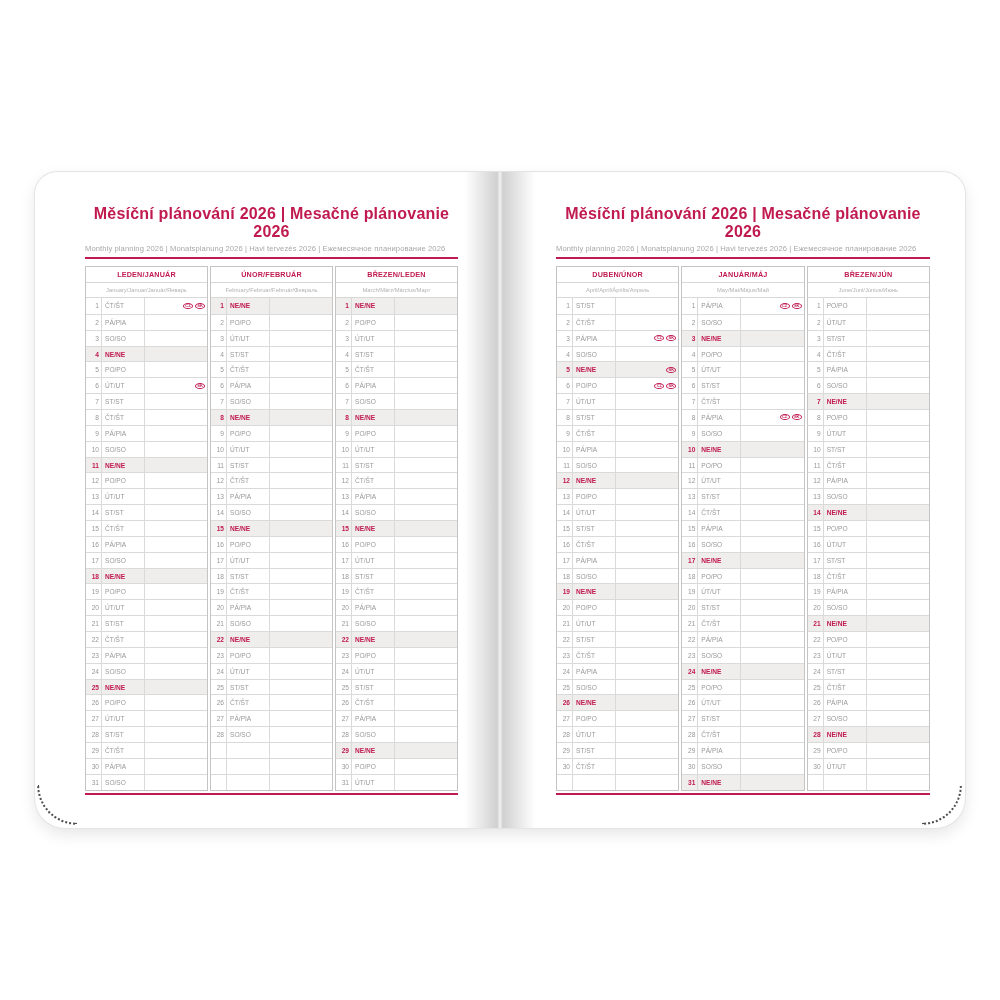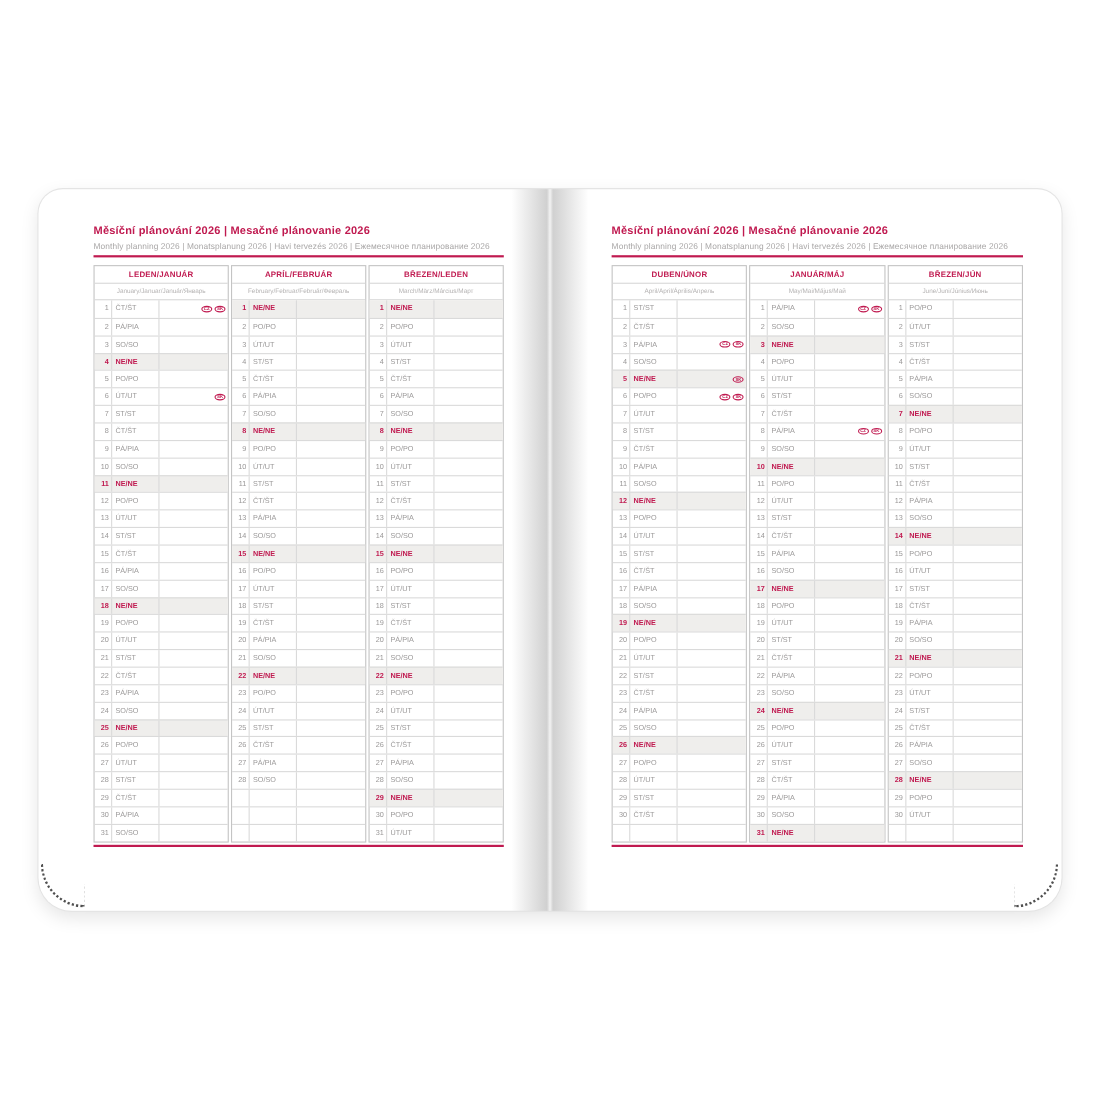--- a/index.html
+++ b/index.html
@@ -7,21 +7,21 @@
   .spread{position:absolute;left:35px;top:172px;width:930px;height:656px;display:flex;
     background:#fff;border-radius:22px 22px 30px 30px;
     box-shadow:0 0 0 1px #e4e4e4, 0 6px 16px rgba(0,0,0,0.10);}
   .page{width:465px;height:100%;box-sizing:border-box;position:relative;}
   .page.left{padding:33px 42px 0 50px;border-radius:22px 0 0 30px;}
   .page.right{padding:33px 35px 0 56px;border-radius:0 22px 30px 0;}
   .gutter-shadow{position:absolute;left:430px;top:0;width:70px;height:100%;pointer-events:none;
     background:linear-gradient(to right, rgba(100,100,100,0) 0%, rgba(100,100,100,0.30) 46%,
       rgba(100,100,100,0.08) 50%, rgba(100,100,100,0.30) 54%, rgba(100,100,100,0) 100%);
     border-radius:0;}
-  .page-title{font-weight:bold;font-size:10px;color:#c01a50;letter-spacing:0.2px;}
+  .page-title{text-align:center;font-weight:bold;font-size:16px;color:#c01a50;letter-spacing:0.2px;}
   .page-subtitle{font-size:7.6px;color:#a9a7a7;margin-top:3px;letter-spacing:0.1px;}
   .top-rule{height:2px;background:#c01a50;margin-top:4px;}
   .months{display:flex;gap:2px;margin-top:7px;}
   .month{flex:1;border:1px solid #c4c4c4;background:#fff;}
   .month-title{height:15px;line-height:16px;text-align:center;color:#c01a50;font-weight:bold;
     font-size:7.2px;border-bottom:1px solid #d8d8d8;letter-spacing:0.2px;}
   .month-langs{height:14px;line-height:14px;text-align:center;color:#b5b3b3;font-size:5.8px;
     border-bottom:1px solid #d8d8d8;}
   .day-row{display:flex;height:15.87px;box-sizing:border-box;font-size:6.6px;color:#9a9898;
     align-items:stretch;}
@@ -213,21 +213,21 @@
     <div class="cell-notes"></div>
   </div>
             <div class="day-row">
     <div class="cell-num">31</div>
     <div class="cell-day">SO/SO</div>
     <div class="cell-notes"></div>
   </div>
           </div>
   </div>
         <div class="month">
-    <div class="month-title">APRÍL/FEBRUÁR</div>
+    <div class="month-title">ÚNOR/FEBRUÁR</div>
     <div class="month-langs">February/Februar/Február/Февраль</div>
     <div>
             <div class="day-row sunday">
     <div class="cell-num">1</div>
     <div class="cell-day">NE/NE</div>
     <div class="cell-notes"></div>
   </div>
             <div class="day-row">
     <div class="cell-num">2</div>
     <div class="cell-day">PO/PO</div>

